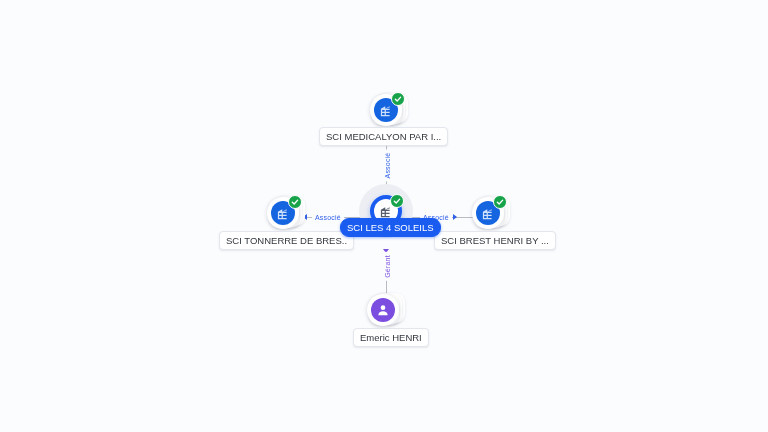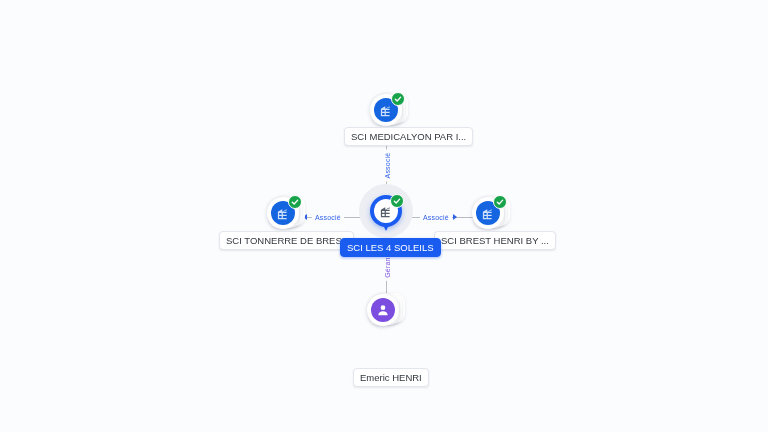--- a/index.html
+++ b/index.html
@@ -176,21 +176,21 @@
           <path d="M3 21V9l7-4v4l7-4v16H3zm2-2h4v-3H5v3zm0-5h4v-3H5v3zm6 5h6v-3h-6v3zm0-5h6v-3h-6v3zm0-5h6V6.8L11 9z"></path>
         </svg>
       </div>
       <div class="badge">
         <svg width="8" height="8" viewBox="0 0 24 24" fill="none" stroke="#ffffff" stroke-width="4" stroke-linecap="round" stroke-linejoin="round">
           <path d="M4 12.5l5.5 5.5L20 6.5"></path>
         </svg>
       </div>
     </div>
   </div>
-  <div class="node-label" style="left:344px;top:127px;">SCI MEDICALYON PAR I...</div>
+  <div class="node-label" style="left:319px;top:127px;">SCI MEDICALYON PAR I...</div>
 
   <div class="node" style="left:267px;top:197px;width:32px;height:32px;">
     <div class="stack">
       <span class="s1"></span>
         <span class="s2"></span>
         <span class="s3"></span>
     </div>
     <div class="disc">
       <div class="inner company">
         <svg width="15" height="15" viewBox="0 0 24 24" fill="#cfe0fb">
@@ -235,34 +235,34 @@
     </div>
     <div class="disc">
       <div class="inner person">
         <svg width="14" height="14" viewBox="0 0 24 24" fill="#ffffff">
           <circle cx="12" cy="8" r="4"></circle>
           <path d="M4 21c0-4.4 3.6-7 8-7s8 2.6 8 7H4z"></path>
         </svg>
       </div>
     </div>
   </div>
-  <div class="node-label" style="left:353px;top:328px;margin-top:40px;">Emeric HENRI</div>
+  <div class="node-label" style="left:353px;top:328px;">Emeric HENRI</div>
 
   <div class="node" style="left:370px;top:195px;width:32px;height:38px;">
     <div class="halo"></div>
     <div class="pin">
       <div class="pintip"></div>
       <div class="pinbody"></div>
       <div class="pinhole">
         <svg width="15" height="15" viewBox="0 0 24 24" fill="#555c6b">
           <path d="M3 21V9l7-4v4l7-4v16H3zm2-2h4v-3H5v3zm0-5h4v-3H5v3zm6 5h6v-3h-6v3zm0-5h6v-3h-6v3zm0-5h6V6.8L11 9z"></path>
         </svg>
       </div>
       <div class="badge" style="right:-2px;top:-1px;">
         <svg width="8" height="8" viewBox="0 0 24 24" fill="none" stroke="#ffffff" stroke-width="4" stroke-linecap="round" stroke-linejoin="round">
           <path d="M4 12.5l5.5 5.5L20 6.5"></path>
         </svg>
       </div>
     </div>
   </div>
-  <div class="node-label selected" style="left:340px;top:238px;">SCI LES 4 SOLEILS</div>
+  <div class="node-label selected" style="left:340px;top:218px;border-radius:9px;">SCI LES 4 SOLEILS</div>
 
 </div>
 
 </body></html>

